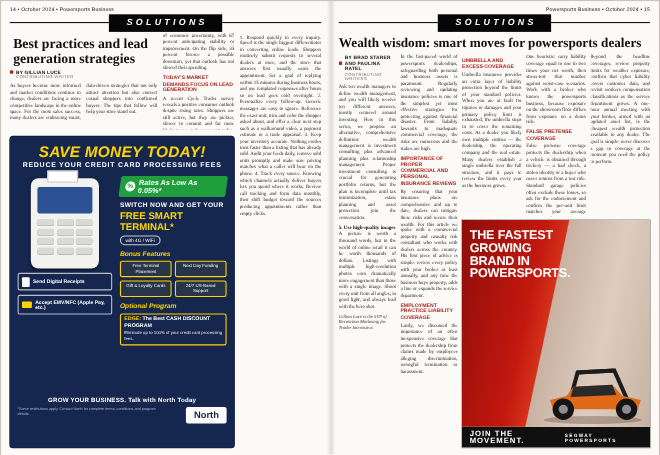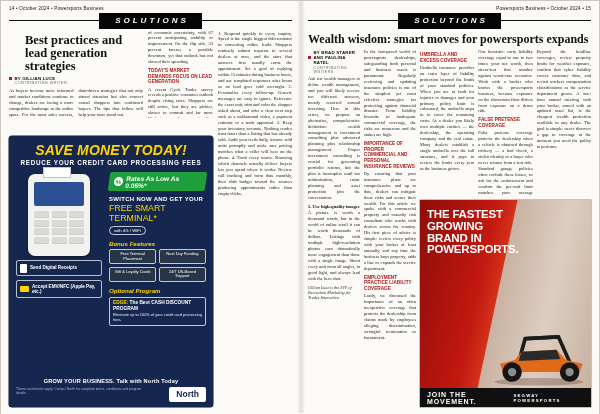--- a/index.html
+++ b/index.html
@@ -10,21 +10,21 @@
     background:linear-gradient(90deg,rgba(0,0,0,0),rgba(0,0,0,.10) 45%,rgba(0,0,0,.18) 50%,rgba(0,0,0,.10) 55%,rgba(0,0,0,0));}
   .page{width:300px;height:414px;padding:5px 8px 8px;display:flex;flex-direction:column;background:#fbfaf6;}
 
   .folio{font-size:4.6px;color:#111;letter-spacing:.2px;}
   .folio.r{text-align:right;}
   .head-rule{display:flex;align-items:center;margin-top:2px;}
   .hr-line{flex:1;border-top:1.2px solid #111;}
   .sol-banner{background:#060606;color:#fff;font-weight:bold;font-style:italic;font-size:8px;letter-spacing:3px;padding:3px 13px 3.5px 16px;}
 
   .headline{font-family:"Liberation Serif",serif;font-weight:bold;color:#101010;}
-  .lp-headline{font-size:12.5px;line-height:1.05;margin:4px 16px 2px;}
+  .lp-headline{font-size:12.5px;line-height:1.05;margin:4px 3px 2px;}
   .rp-headline{font-size:12px;line-height:1.05;margin:4px 0 3px;}
   .byline{display:flex;align-items:center;gap:2.5px;margin-top:1px;}
   .byline-bullet{width:3px;height:3px;background:#b02021;flex:0 0 auto;}
   .byline-name{font-size:4.4px;font-weight:bold;color:#111;letter-spacing:.2px;}
   .byline-role{font-size:3.8px;color:#6d6d6d;letter-spacing:.4px;margin:.5px 0 2.5px 5.5px;}
 
   .bt{font-family:"Liberation Serif",serif;font-size:4.5px;line-height:1.32;color:#222;text-align:justify;}
   .sh{font-size:4.7px;font-weight:bold;color:#a8201f;line-height:1.2;margin:3px 0 1.5px;}
   .bsh{font-family:"Liberation Serif",serif;font-size:4.6px;font-weight:bold;color:#111;margin:3px 0 1.5px;}
   .credit{font-family:"Liberation Serif",serif;font-style:italic;font-size:4.2px;color:#333;margin-top:3px;}
@@ -32,38 +32,38 @@
   
   .lp-body{display:flex;gap:5px;flex:1;min-height:0;margin-top:1px;}
   .lp-main{width:204px;flex:0 0 auto;display:flex;flex-direction:column;min-height:0;}
   .lp-top{display:flex;gap:5px;height:88px;overflow:hidden;}
   .lp-title-block{width:134px;flex:0 0 auto;display:flex;flex-direction:column;overflow:hidden;}
   .intro2{column-count:2;column-gap:5px;flex:1;overflow:hidden;}
   .lp-col3{flex:1;overflow:hidden;}
   .lp-col4{flex:1;overflow:hidden;margin-top:1px;}
 
   
-  .north-ad{flex:1;margin-top:18px;background:#16274f;border-radius:3px;padding:6px 7px 5px;display:flex;flex-direction:column;color:#fff;overflow:hidden;box-shadow:0 0 0 .5px #0d1830;}
+  .north-ad{flex:1;margin-top:6px;background:#16274f;border-radius:3px;padding:6px 7px 22px;display:flex;flex-direction:column;color:#fff;overflow:hidden;box-shadow:0 0 0 .5px #0d1830;}
   .na-head{font-size:14px;font-weight:bold;font-style:italic;color:#ffd400;text-align:center;letter-spacing:.2px;}
   .na-sub{font-size:6.3px;font-weight:bold;text-align:center;letter-spacing:.7px;margin-top:1.5px;}
   .na-mid{display:flex;gap:7px;margin-top:6px;flex:1;min-height:0;}
   .na-left{width:86px;flex:0 0 auto;display:flex;flex-direction:column;gap:4px;}
   .terminal{position:relative;width:62px;height:82px;margin:2px auto 0;background:#f2f2ef;border-radius:7px;padding:8px 6px 5px;box-shadow:0 1px 3px rgba(0,0,0,.55);}
   .t-paper{position:absolute;top:-7px;left:15px;width:28px;height:11px;background:#fff;border:.5px solid #c6c6c6;}
   .t-screen{width:100%;height:24px;background:#2b5093;border-radius:2px;}
   .t-keys{display:grid;grid-template-columns:repeat(3,1fr);gap:2.5px;margin-top:5px;}
   .t-key{height:6px;background:#d9d9d6;border-radius:1.5px;box-shadow:0 .5px 0 #a9a9a4;}
   .feat{display:flex;align-items:center;gap:3px;border:.8px solid rgba(255,255,255,.7);border-radius:2px;padding:2.5px 3px;font-size:4.6px;font-weight:bold;line-height:1.15;}
   .f-receipt{width:7px;height:9px;background:#fff;border-radius:1px;flex:0 0 auto;}
   .f-card{width:9px;height:6px;background:#ffd400;border-radius:1px;flex:0 0 auto;}
   .na-right{flex:1;display:flex;flex-direction:column;min-width:0;}
   .rates-pill{background:#1f9e3c;color:#fff;font-weight:bold;font-size:6.6px;padding:2.5px 5px;border-radius:2px;transform:skewX(-8deg);display:flex;align-items:center;gap:3px;width:fit-content;}
   .rp-pct{display:inline-flex;align-items:center;justify-content:center;width:9px;height:9px;border-radius:50%;background:#fff;color:#1f9e3c;font-size:6px;font-weight:bold;}
   .offer-intro{font-size:6px;font-weight:bold;margin-top:5px;letter-spacing:.3px;}
-  .offer-main{font-size:8.8px;font-weight:normal;color:#ffd400;margin-top:1px;}
+  .offer-main{font-size:8.8px;font-weight:bold;color:#ffd400;margin-top:1px;}
   .t-badge{margin-top:3px;font-size:4.3px;border:.7px solid rgba(255,255,255,.75);border-radius:6px;padding:1px 4px;width:fit-content;}
   .b-title{font-size:6.1px;font-weight:bold;font-style:italic;color:#ffd400;margin:5px 0 2px;}
   .b-grid{display:grid;grid-template-columns:1fr 1fr;gap:2.5px;}
   .b-chip{border:.7px solid #ffd400;border-radius:2px;padding:2px 2.5px;font-size:4px;line-height:1.15;text-align:center;background:rgba(255,212,0,.08);}
   .edge-box{border:.9px solid #ffd400;border-radius:2px;padding:2.5px 3px;margin-top:1px;}
   .edge-title{font-size:4.8px;font-weight:bold;line-height:1.2;}
   .edge-label{color:#ffd400;}
   .edge-text{font-size:3.9px;color:#e8e8e8;margin-top:1px;line-height:1.25;}
   .na-cta{text-align:center;font-size:5.6px;font-weight:bold;margin-top:4px;letter-spacing:.2px;}
   .na-phone{text-align:center;font-size:19px;font-weight:bold;letter-spacing:.4px;margin-top:1px;white-space:nowrap;}
@@ -191,21 +191,21 @@
   </div>
 
   <div class="page">
     <div class="folio r">Powersports Business • October 2024 • 15</div>
     <div class="head-rule">
       <div class="hr-line"></div>
       <div class="sol-banner">SOLUTIONS</div>
       <div class="hr-line"></div>
     </div>
 
-    <h1 class="headline rp-headline">Wealth wisdom: smart moves for powersports expands</h1>
+    <h1 class="headline rp-headline">Wealth wisdom: smart moves for powersports dealers</h1>
 
     <div class="rp-cols">
       <div class="rcol c1">
         <div class="byline">
           <span class="byline-bullet"></span>
           <span class="byline-name">BY BRAD STARER AND PAULINA RATEL</span>
         </div>
         <div class="byline-role">CONTRIBUTING WRITERS</div>
         <div class="bt">Ask ten wealth managers to define wealth management, and you will likely receive ten different answers, mostly centered around investing. Here in this series, we propose an alternative, comprehensive definition: wealth management is investment consulting plus advanced planning plus relationship management. Proper investment consulting is crucial for generating portfolio returns, but the plan is incomplete until tax minimization, estate planning and asset protection join the conversation.</div>
         <div class="bsh">5. Use high-quality images</div>

